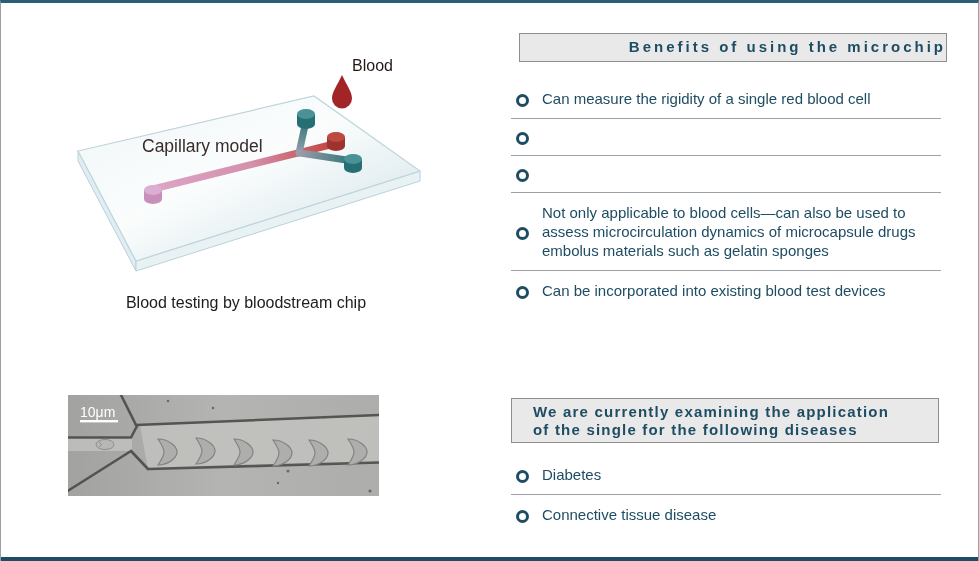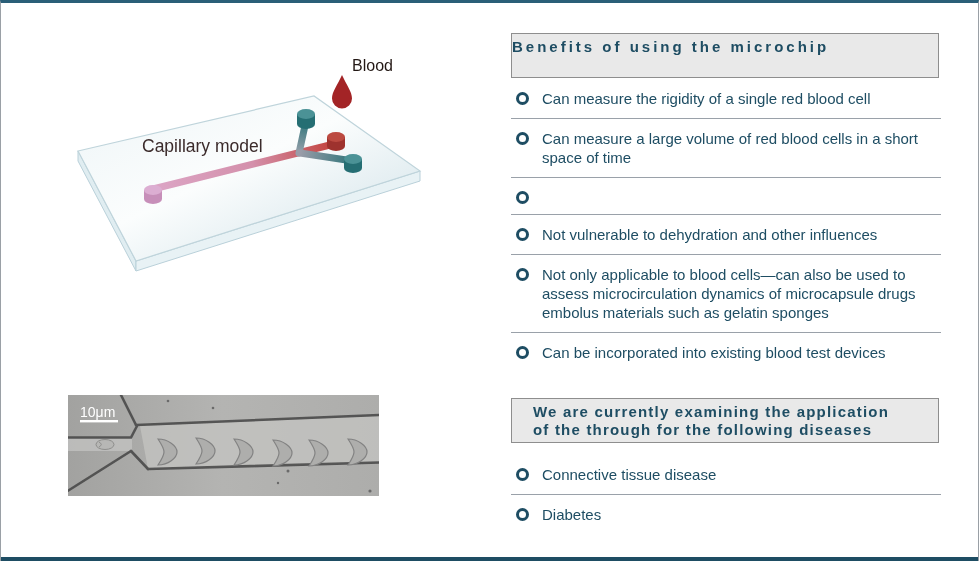--- a/index.html
+++ b/index.html
@@ -19,28 +19,28 @@
   .caption{position:absolute;color:#1c1c1c;font-size:16px;text-align:center;white-space:nowrap;}
   #caption-chip{left:40px;top:291px;width:410px;}
   #caption-micro{left:60px;top:497px;width:352px;}
 
   
   .hdr-box{
     position:absolute;left:510px;width:428px;box-sizing:border-box;
     background:#e9e9e9;border:1px solid #8e8e8e;
     color:#1e4d63;font-weight:bold;font-size:15px;
   }
-  #hdr-benefits{top:30px;height:45px;line-height:26px;text-align:left;letter-spacing:3px;}
+  #hdr-benefits{top:30px;height:29px;line-height:26px;text-align:right;letter-spacing:3px;margin-left:8px;}
   #hdr-apps{top:395px;height:45px;padding:4px 0 0 21px;letter-spacing:1.2px;line-height:18px;}
 
   .blist{position:absolute;left:510px;width:430px;}
   #list-benefits{top:76px;}
   #list-apps{top:452px;}
   .item{
-    display:flex;align-items:flex-start;gap:13px;
+    display:flex;align-items:center;gap:13px;
     padding:10px 0 10px 5px;border-bottom:1px solid #9aa1a9;
   }
   .item:last-child{border-bottom:none;}
   .ring{
     flex:0 0 auto;width:13px;height:13px;box-sizing:border-box;margin-top:3px;
     border:3.5px solid #1e4d63;border-radius:50%;background:#fff;
   }
   .itxt{color:#1e4d63;font-size:15px;line-height:19px;max-width:400px;}
 </style>
 </head>
@@ -100,20 +100,21 @@
         <ellipse cx="352" cy="156" rx="9" ry="5" fill="#4b9296"></ellipse>
       </g>
     </g>
 
     <path d="M341,72 C336.5,82 331,88.5 331,95.5 A10,10 0 0 0 351,95.5 C351,88.5 345.5,82 341,72 Z" fill="#a32426"></path>
 
     <text x="351" y="68" font-size="16" fill="#231815">Blood</text>
     <text x="141" y="149" font-size="17.5" fill="#3b2b2b">Capillary model</text>
   </svg>
 
+  <div class="caption" id="caption-chip">Blood testing by bloodstream chip</div>
 
   <svg class="micro-svg" viewBox="0 0 311 101">
     <defs>
       <linearGradient id="gBg" x1="0" y1="0" x2="1" y2="0">
         <stop offset="0" stop-color="#a2a2a0"></stop>
         <stop offset="0.5" stop-color="#b4b4b2"></stop>
         <stop offset="1" stop-color="#adadab"></stop>
       </linearGradient>
       <filter id="blur1">
           <feGaussianBlur stdDeviation="0.7"></feGaussianBlur>
@@ -166,49 +167,44 @@
 
   <div class="hdr-box" id="hdr-benefits">Benefits of using the microchip</div>
 
   <div class="blist" id="list-benefits">
     <div class="item">
       <span class="ring"></span>
       <span class="itxt">Can measure the rigidity of a single red blood cell</span>
     </div>
     <div class="item">
       <span class="ring"></span>
-      <span class="itxt">Can measure a large volume of red blood cells in a short space of time</span>
-    </div>
-    <div class="item">
-      <span class="ring"></span>
-    </div>
-    <div class="item">
-      <span class="ring"></span>
-      <span class="itxt">Not vulnerable to dehydration and other influences</span>
+    </div>
+    <div class="item">
+      <span class="ring"></span>
     </div>
     <div class="item">
       <span class="ring"></span>
       <span class="itxt">Not only applicable to blood cells—can also be used to assess microcirculation dynamics of microcapsule drugs embolus materials such as gelatin sponges</span>
     </div>
     <div class="item">
       <span class="ring"></span>
       <span class="itxt">Can be incorporated into existing blood test devices</span>
     </div>
   </div>
 
   <div class="hdr-box" id="hdr-apps">
     <div>We are currently examining the application</div>
-    <div>of the through for the following diseases</div>
+    <div>of the single for the following diseases</div>
   </div>
 
   <div class="blist" id="list-apps">
     <div class="item">
       <span class="ring"></span>
+      <span class="itxt">Diabetes</span>
+    </div>
+    <div class="item">
+      <span class="ring"></span>
       <span class="itxt">Connective tissue disease</span>
-    </div>
-    <div class="item">
-      <span class="ring"></span>
-      <span class="itxt">Diabetes</span>
     </div>
   </div>
 
   <div id="bottom-bar"></div>
 </div>
 
 </body></html>

